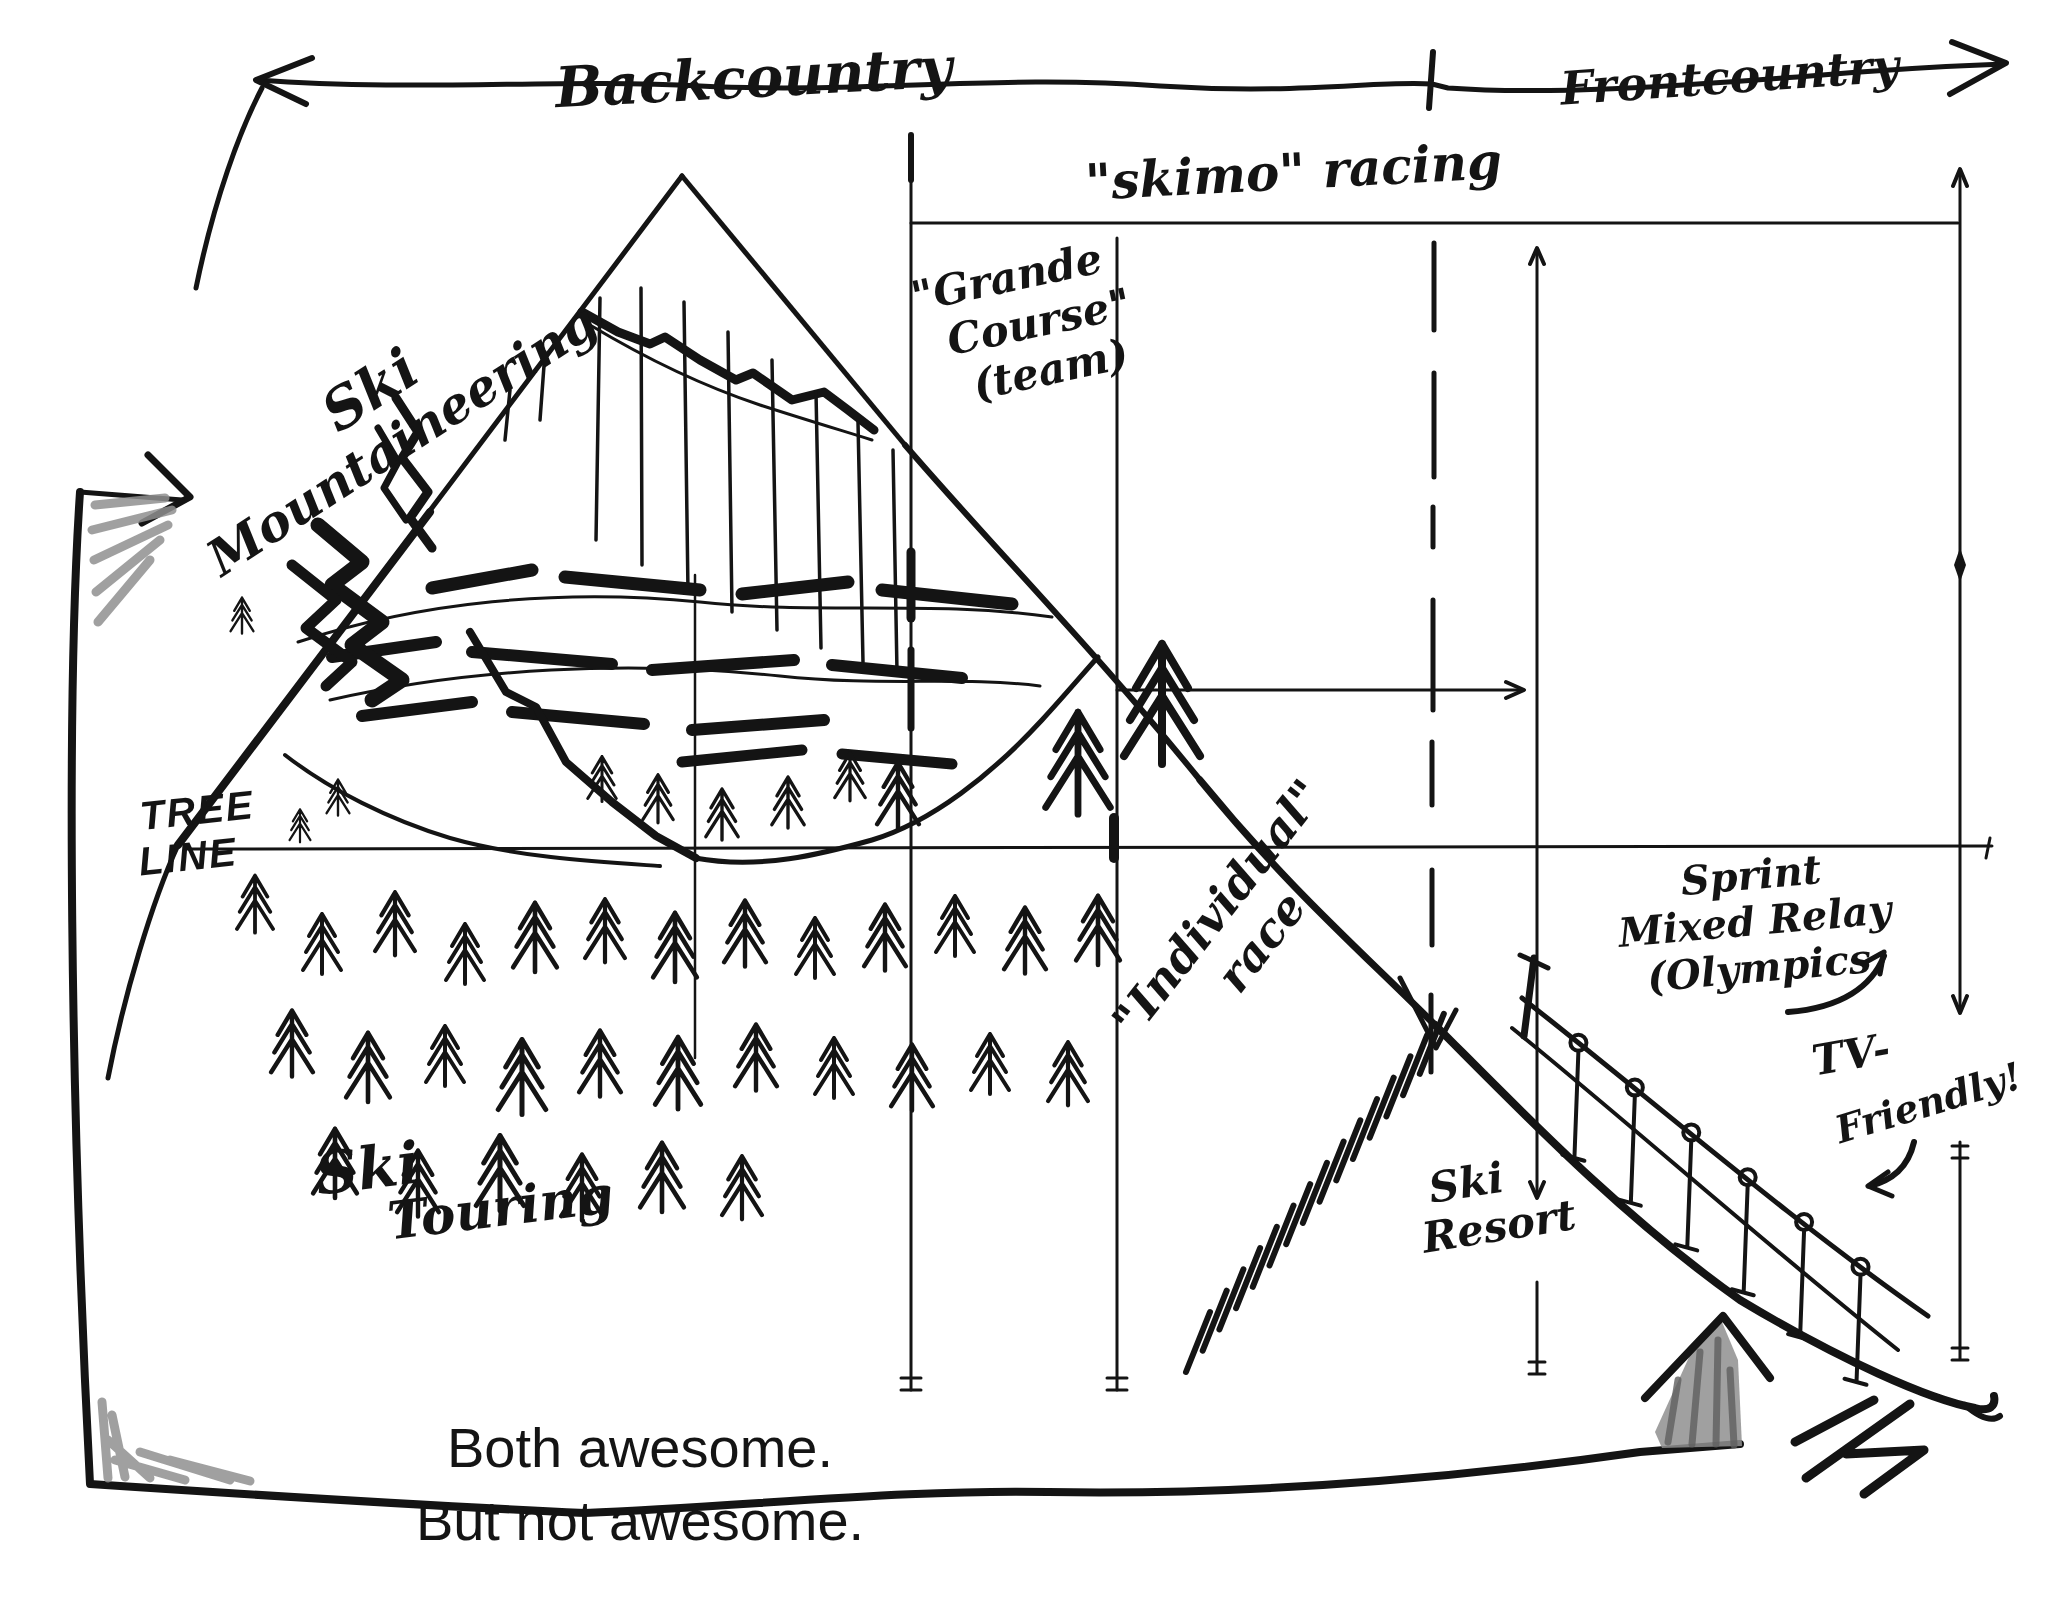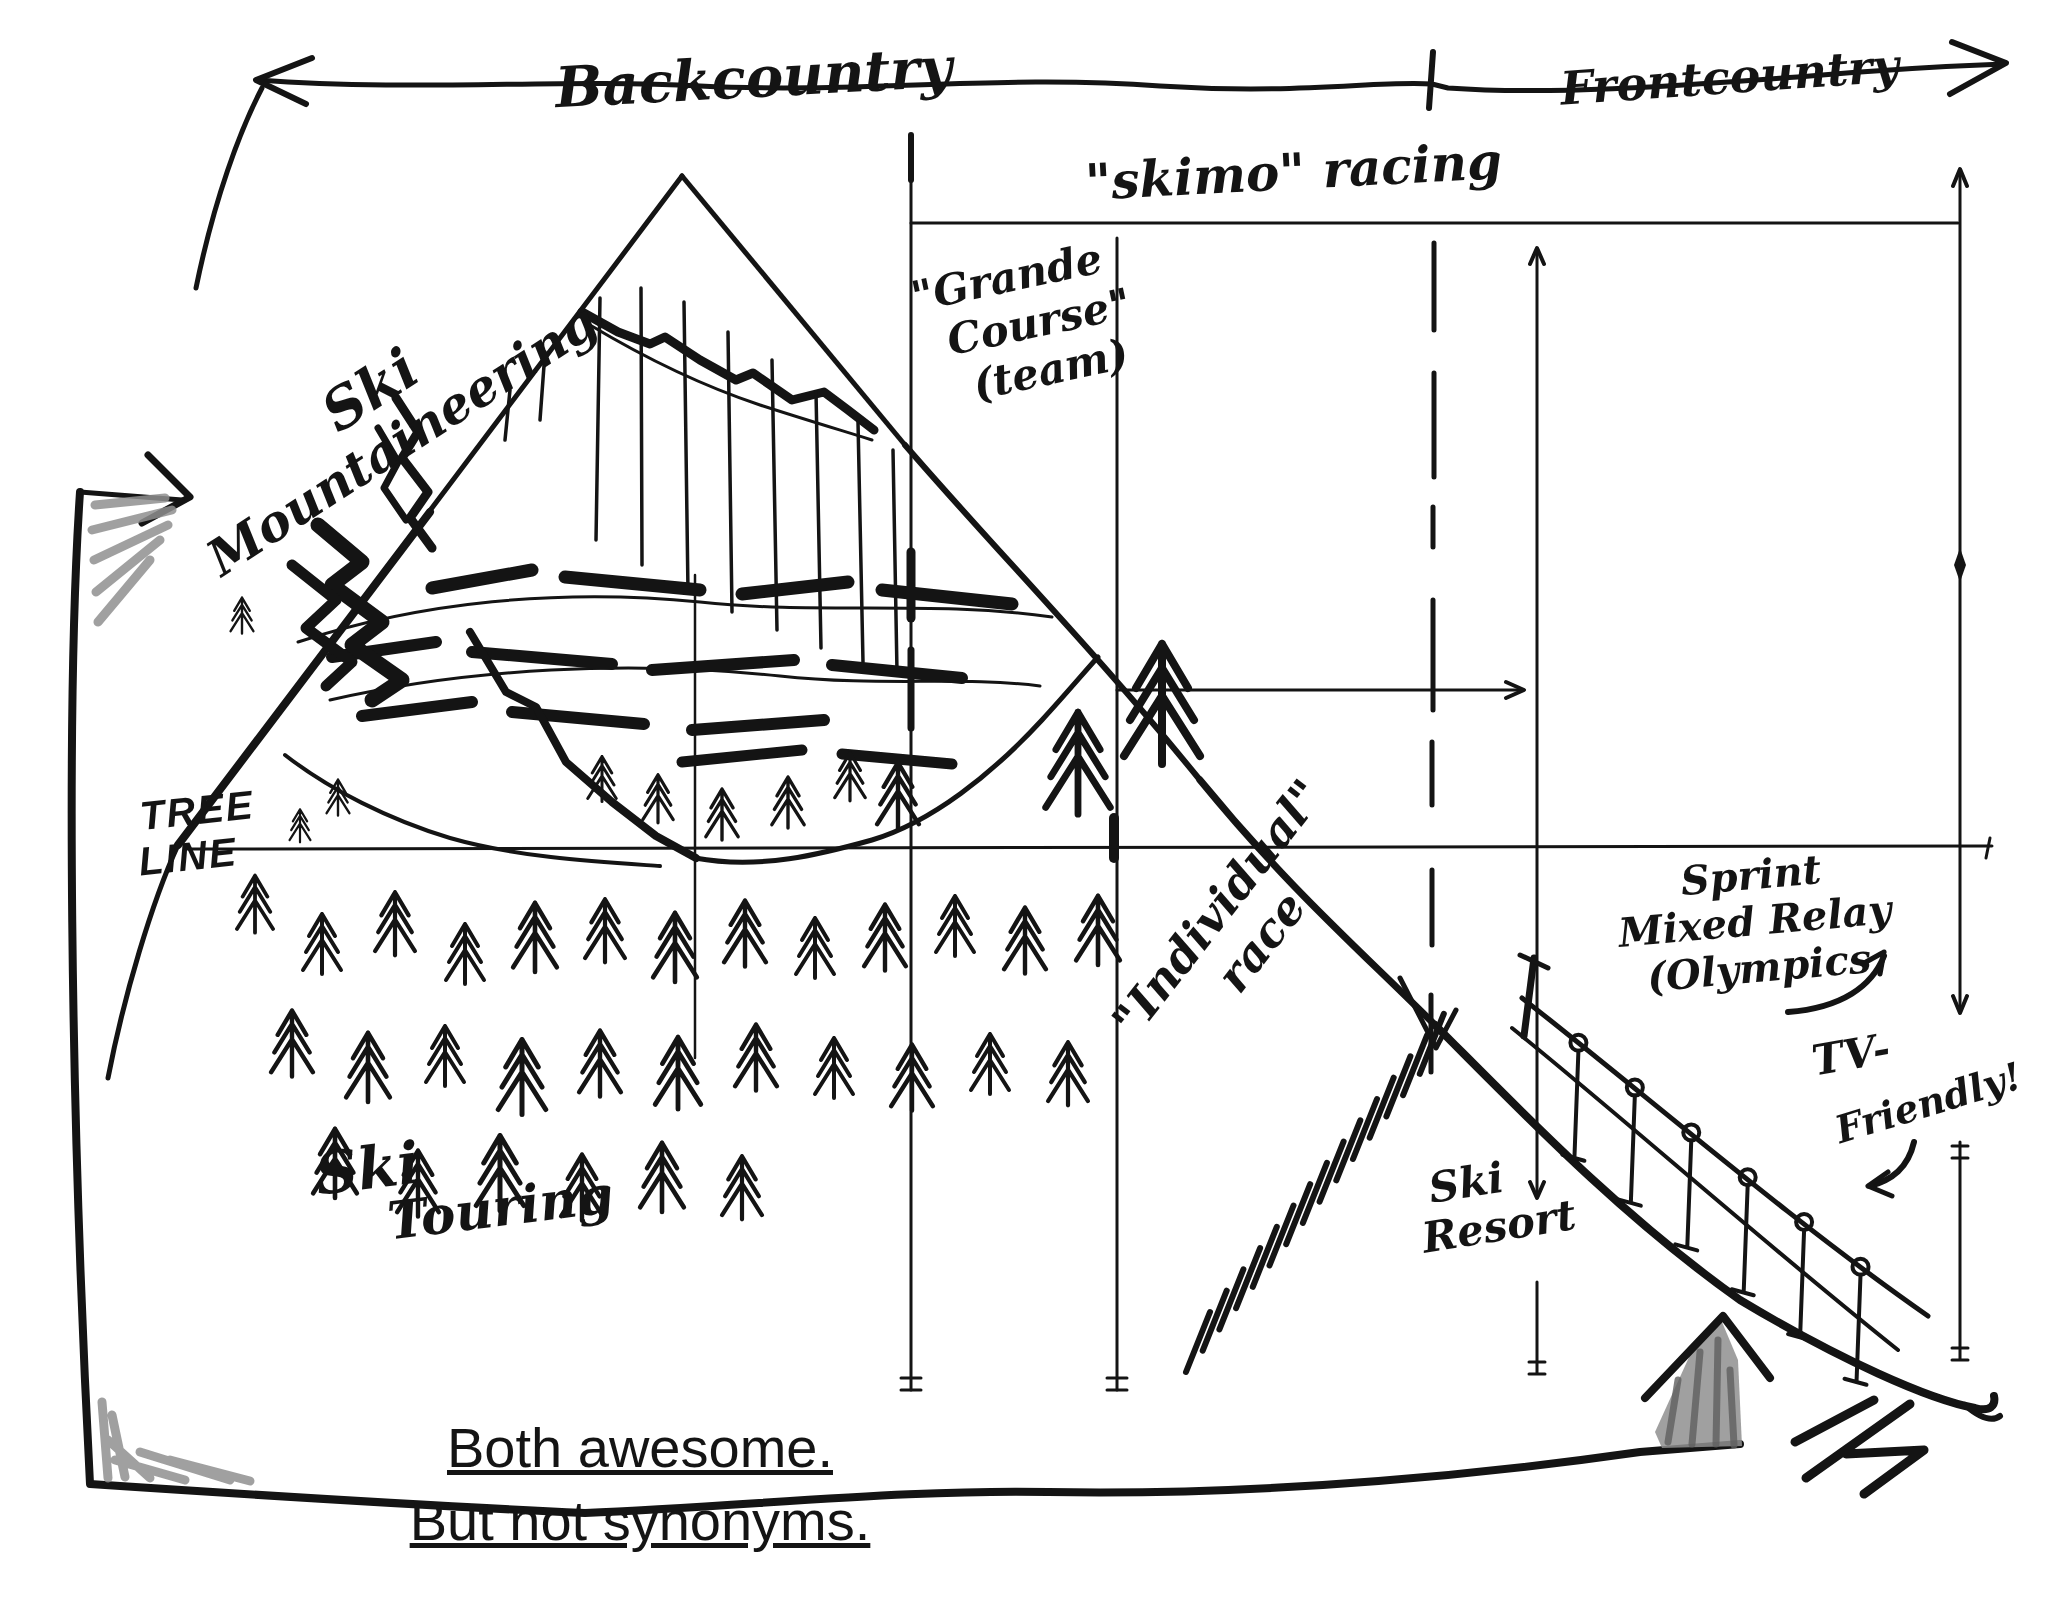--- a/index.html
+++ b/index.html
@@ -2,21 +2,21 @@
 <html style="--ink: #141414; --shade: #8f8f8f; --paper: #ffffff;"><head>
 <meta charset="utf-8">
 <style>
   html,body{margin:0;padding:0;background:#fff;}
   #canvas{position:relative;width:2046px;height:1606px;background:var(--paper,#fff);overflow:hidden;
           font-family:"DejaVu Serif", serif;color:var(--ink,#141414);}
   #art{position:absolute;left:0;top:0;}
   .lbl{position:absolute;white-space:nowrap;color:var(--ink,#141414);}
   .hw{font-family:"DejaVu Serif",serif;font-style:italic;font-weight:700;}
   .caps{font-family:"Liberation Sans",sans-serif;font-style:italic;font-weight:800;letter-spacing:2px;}
-  .typed{font-family:"Liberation Sans",sans-serif;font-weight:400;text-decoration:underline;}
+  .typed{font-family:"Liberation Sans",sans-serif;font-weight:400;}
   .ctr{text-align:center;}
 </style>
 </head>
 <body>
 
 <div id="canvas">
 
   <svg id="art" width="2046" height="1606" viewBox="0 0 2046 1606">
     <defs>
       <g id="pine">
@@ -245,16 +245,16 @@
   <div class="lbl hw" style="left:1812px;top:1030px;font-size:42px;transform:rotate(-10deg);">TV-</div>
   <div class="lbl hw" style="left:1832px;top:1080px;font-size:38px;transform:rotate(-17deg);">Friendly!</div>
 
   <div class="lbl hw" style="left:1418px;top:1155px;font-size:42px;line-height:1.15;transform:rotate(-9deg);">
     <div style="margin-left:14px;">Ski</div>
     <div>Resort</div>
   </div>
 
   <div class="lbl typed ctr" style="left:320px;top:1412px;width:640px;font-size:56px;line-height:1.3;">
     <div>Both awesome.</div>
-    <div>But not synonyms.</div>
+    <div>But not awesome.</div>
   </div>
 
 </div>
 
 </body></html>

